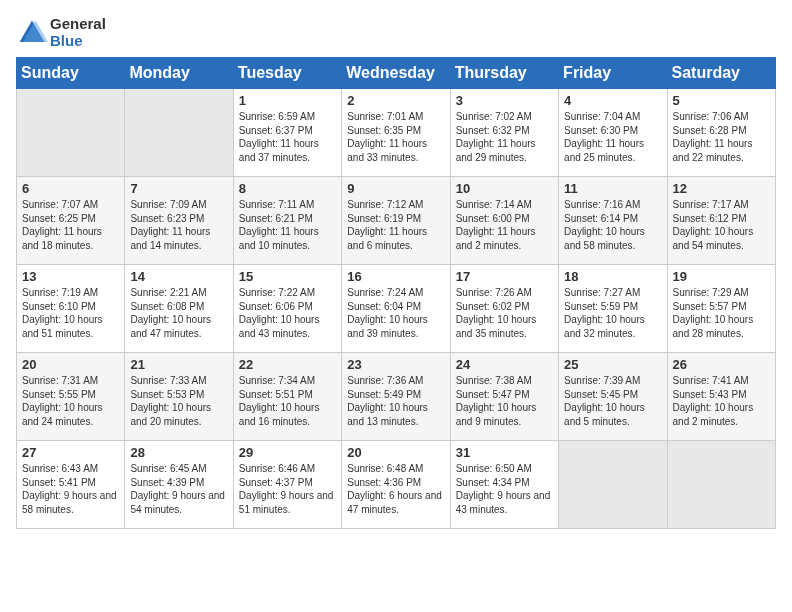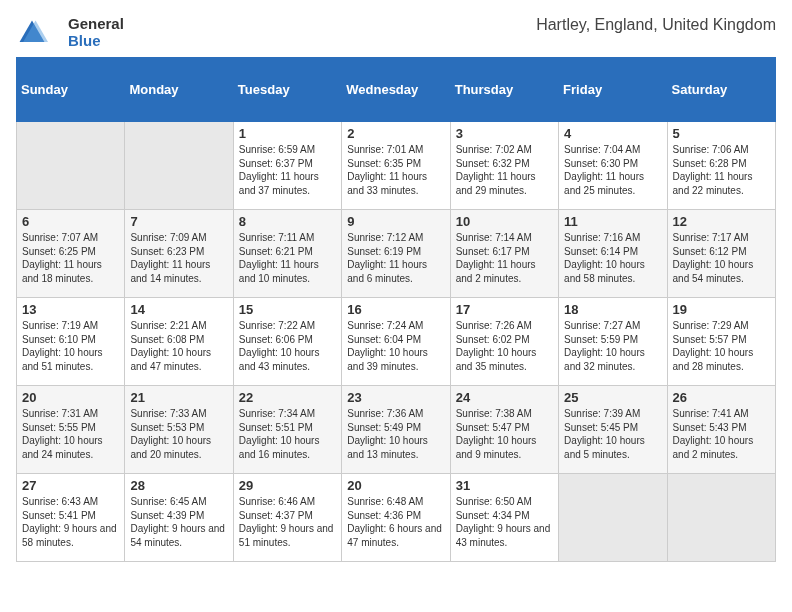--- a/index.html
+++ b/index.html
@@ -12,21 +12,21 @@
     }
     .header {
       display: flex;
       align-items: flex-start;
       justify-content: space-between;
       margin-bottom: 8px;
     }
     .logo {
       display: flex;
       align-items: center;
-      gap: 20px;
+      gap: 2px;
     }
     .logo-text {
       display: flex;
       flex-direction: column;
       line-height: 1.1;
     }
     .logo-general {
       font-size: 15px;
       font-weight: bold;
       color: #333;
@@ -54,23 +54,23 @@
       color: #444;
     }
     table {
       width: 100%;
       border-collapse: collapse;
       table-layout: fixed;
     }
     thead th {
       background: #2a6ebb;
       color: #fff;
-      font-size: 13px;
-      font-weight: bold;
-      padding: 24px 4px;
+      font-size: 16px;
+      font-weight: bold;
+      padding: 6px 4px;
       text-align: left;
       border: 1px solid #2a6ebb;
     }
     tbody td {
       vertical-align: top;
       border: 1px solid #ccc;
       padding: 4px 5px;
       min-height: 80px;
       height: 88px;
       font-size: 10.5px;
@@ -103,21 +103,20 @@
     <svg class="logo-icon" viewBox="0 0 36 36" xmlns="http://www.w3.org/2000/svg">
       <polygon points="18,4 32,28 4,28" fill="#2a6ebb"></polygon>
       <polygon points="22,4 36,28 8,28" fill="#5aa0e0" opacity="0.5"></polygon>
     </svg>
     <div class="logo-text">
       <span class="logo-general">General</span>
       <span class="logo-blue">Blue</span>
     </div>
   </div>
   <div class="title-block">
-    <div class="location">Hartley, England, United Kingdom</div>
   </div>
 </div>
 
 <table>
   <thead>
     <tr>
     <th>Sunday</th>
         <th>Monday</th>
         <th>Tuesday</th>
         <th>Wednesday</th>
@@ -201,21 +200,21 @@
         <div class="cell-content">
           <span>Sunrise: 7:12 AM</span><br>
           <span>Sunset: 6:19 PM</span><br>
           <span>Daylight: 11 hours and 6 minutes.</span>
         </div>
         </td>
         <td>
           <span class="day-num">10</span>
         <div class="cell-content">
           <span>Sunrise: 7:14 AM</span><br>
-          <span>Sunset: 6:17 PM</span><br>
+          <span>Sunset: 6:00 PM</span><br>
           <span>Daylight: 11 hours and 2 minutes.</span>
         </div>
         </td>
         <td>
           <span class="day-num">11</span>
         <div class="cell-content">
           <span>Sunrise: 7:16 AM</span><br>
           <span>Sunset: 6:14 PM</span><br>
           <span>Daylight: 10 hours and 58 minutes.</span>
         </div>

